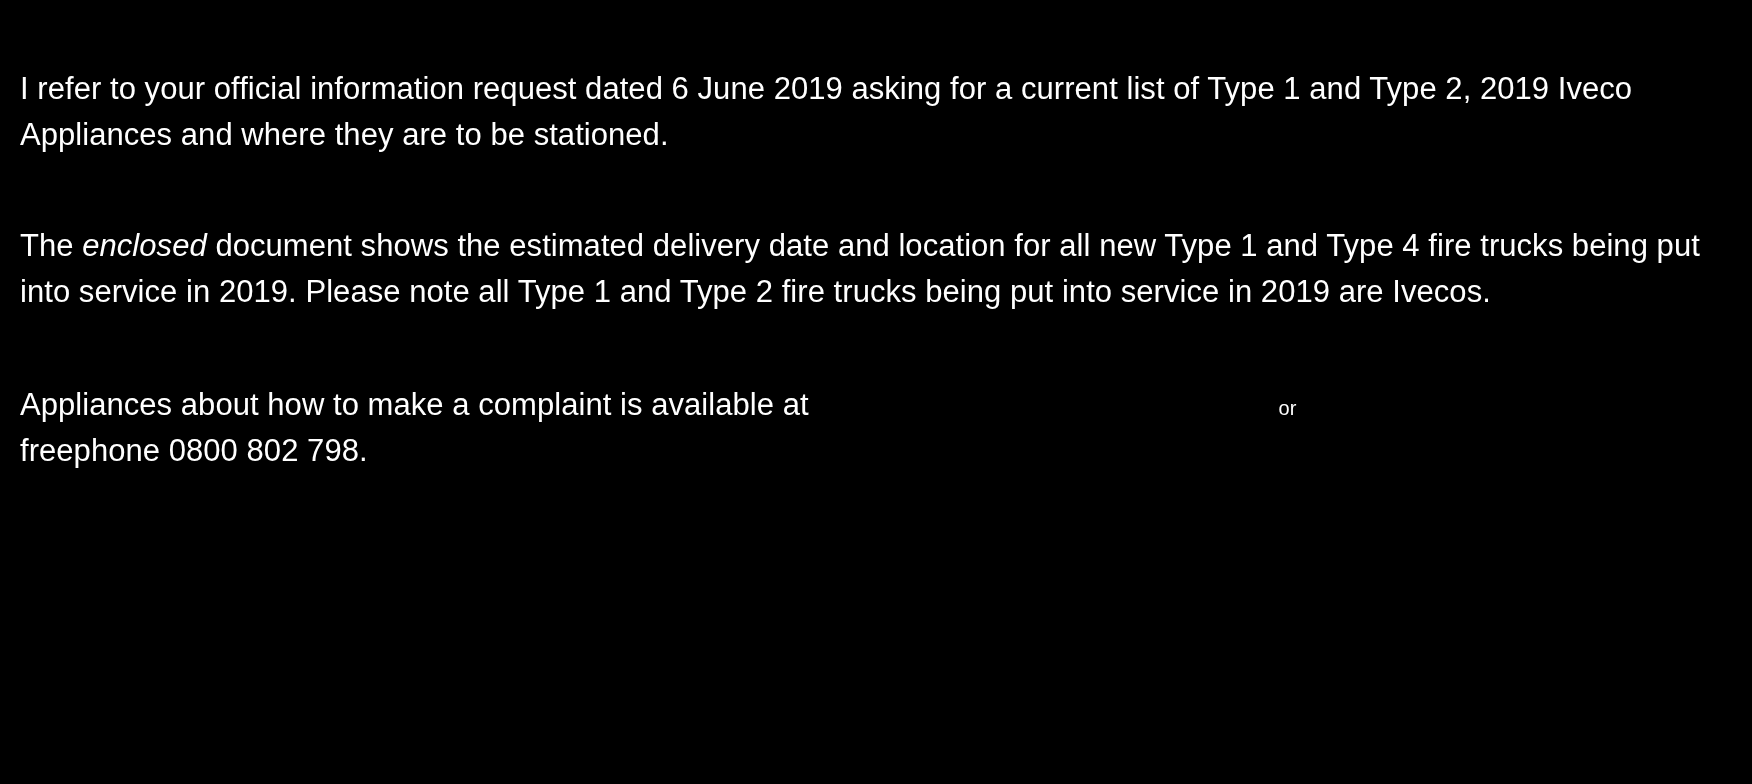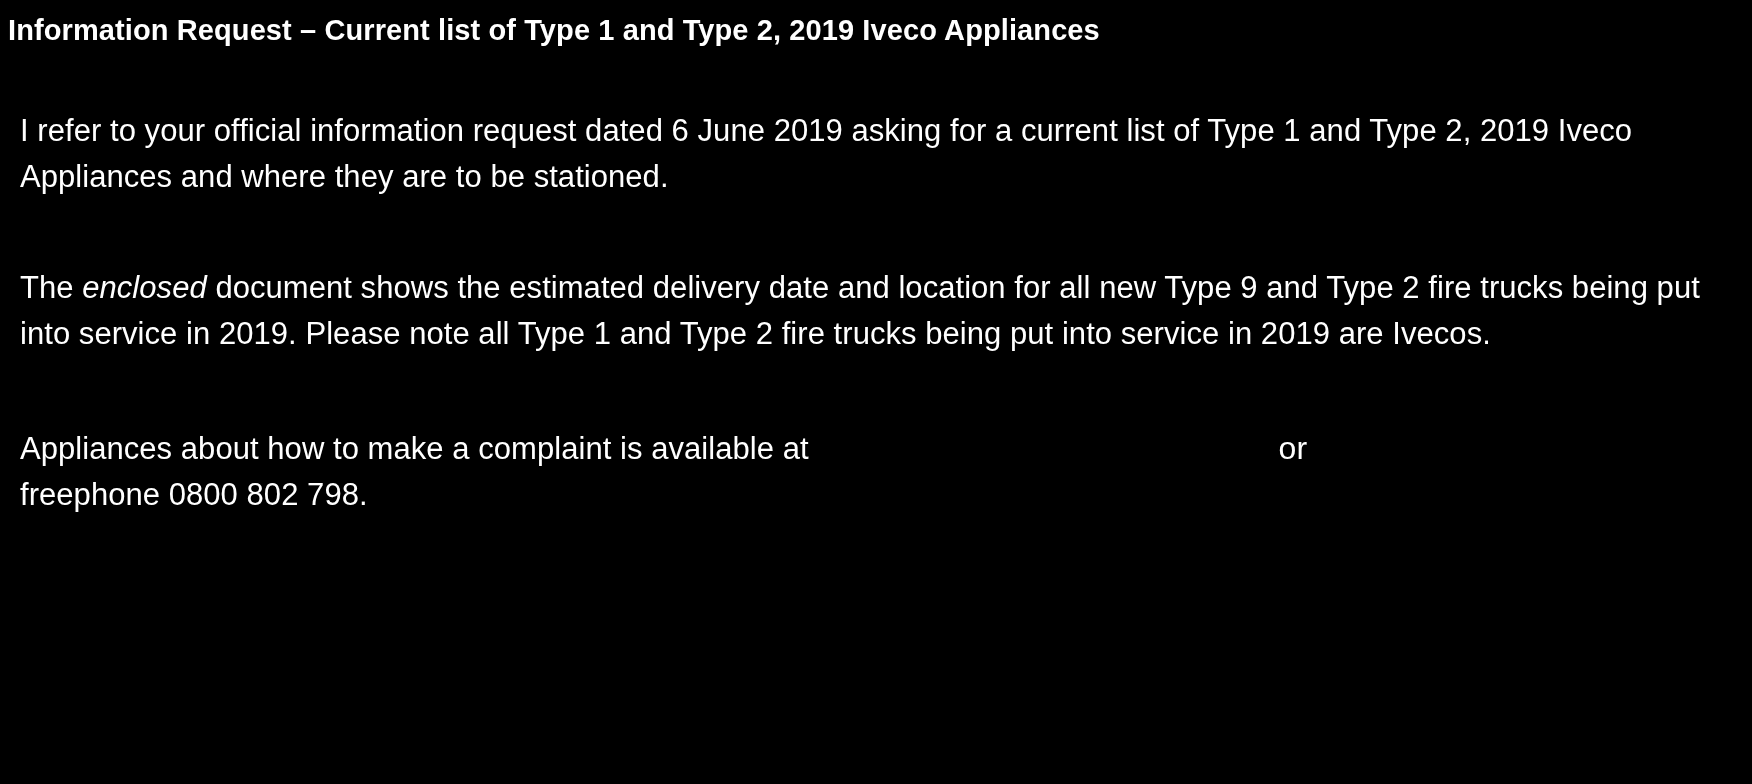--- a/index.html
+++ b/index.html
@@ -47,42 +47,41 @@
   }
   .redacted-line {
     position: relative;
   }
   .redaction {
     display: inline-block;
     width: 470px;
     height: 1px;
   }
   .trailing-or {
-    font-size: 32px;
+    font-size: 20px;
   }
   .signoff {
     font-size: 31px;
     line-height: 1.47;
     margin: 0;
   }
 </style>
 </head>
 <body>
 
 <div class="page">
 
-  <h1 class="doc-title">Information Request – Current list of Type 1 and Type 2, 2019 Iveco Appliances</h1>
 
   <div class="gap-1"></div>
 
   <p class="para">I refer to your official information request dated 6 June 2019 asking for a current list of Type 1 and Type 2, 2019 Iveco Appliances and where they are to be stationed.</p>
 
   <div class="gap-2"></div>
 
-  <p class="para"><span>The </span><em class="emph">enclosed</em><span> document shows the estimated delivery date and location for all new Type 9 and Type 2 fire trucks being put into service in 2019. Please note all Type 1 and Type 2 fire trucks being put into service in 2019 are Ivecos.</span></p>
+  <p class="para"><span>The </span><em class="emph">enclosed</em><span> document shows the estimated delivery date and location for all new Type 1 and Type 4 fire trucks being put into service in 2019. Please note all Type 1 and Type 2 fire trucks being put into service in 2019 are Ivecos.</span></p>
 
   <div class="gap-3"></div>
 
   <div class="para">
     <div class="redacted-line"><span>Appliances about how to make a complaint is available at</span><span class="redaction"></span><span class="trailing-or">or</span></div>
     <div>freephone 0800 802 798.</div>
   </div>
 
   <div class="gap-4"></div>
 

